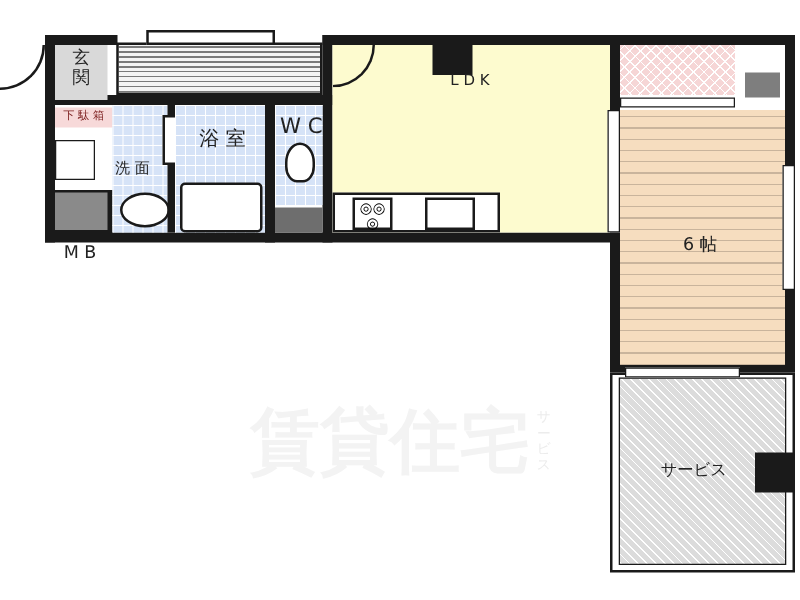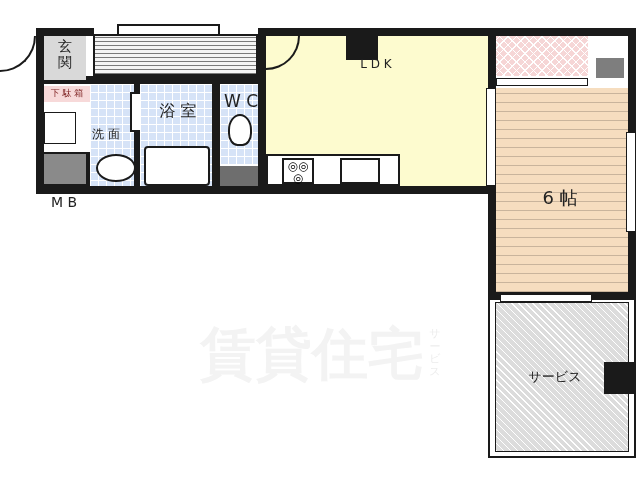--- a/index.html
+++ b/index.html
@@ -71,21 +71,21 @@
 
   <div class="abs" style="left:266px;top:154px;width:134px;height:32px;background:#fff;border:2px solid #1a1a1a;"></div>
   <div class="abs" style="left:282px;top:158px;width:32px;height:26px;border:2px solid #1a1a1a;font-size:12px;line-height:12px;text-align:center;">◎◎<br>◎</div>
   <div class="abs" style="left:340px;top:158px;width:40px;height:26px;border:2px solid #1a1a1a;"></div>
 
   <div class="abs pinkx" style="left:496px;top:36px;width:92px;height:40px;"></div>
   <div class="abs" style="left:496px;top:78px;width:92px;height:8px;background:#fff;border:1px solid #1a1a1a;"></div>
   <div class="abs" style="left:596px;top:58px;width:28px;height:20px;background:#7e7e7e;"></div>
 
   <div class="abs wood" style="left:496px;top:88px;width:132px;height:204px;"></div>
-  <div class="lbl" style="left:510px;top:188px;width:100px;font-size:18px;">6 帖</div>
+  <div class="lbl" style="left:510px;top:188px;width:100px;font-size:14px;">6 帖</div>
   <div class="abs" style="left:486px;top:88px;width:10px;height:98px;background:#fff;border:1px solid #1a1a1a;"></div>
   <div class="abs" style="left:626px;top:132px;width:10px;height:100px;background:#fff;border:1px solid #1a1a1a;"></div>
 
   <div class="abs" style="left:488px;top:298px;width:148px;height:160px;border:2px solid #1a1a1a;background:#fff;"></div>
   <div class="abs hatch" style="left:495px;top:302px;width:134px;height:150px;border:1px solid #1a1a1a;"></div>
   <div class="abs" style="left:500px;top:294px;width:92px;height:8px;background:#fff;border:1px solid #1a1a1a;"></div>
   <div class="lbl" style="left:505px;top:370px;width:100px;font-size:13px;">サービス</div>
   <div class="abs wall" style="left:604px;top:362px;width:32px;height:32px;"></div>
 
   <div class="lbl" style="left:192px;top:322px;width:240px;font-size:56px;font-weight:bold;color:#f3f3f3;">賃貸住宅</div>

